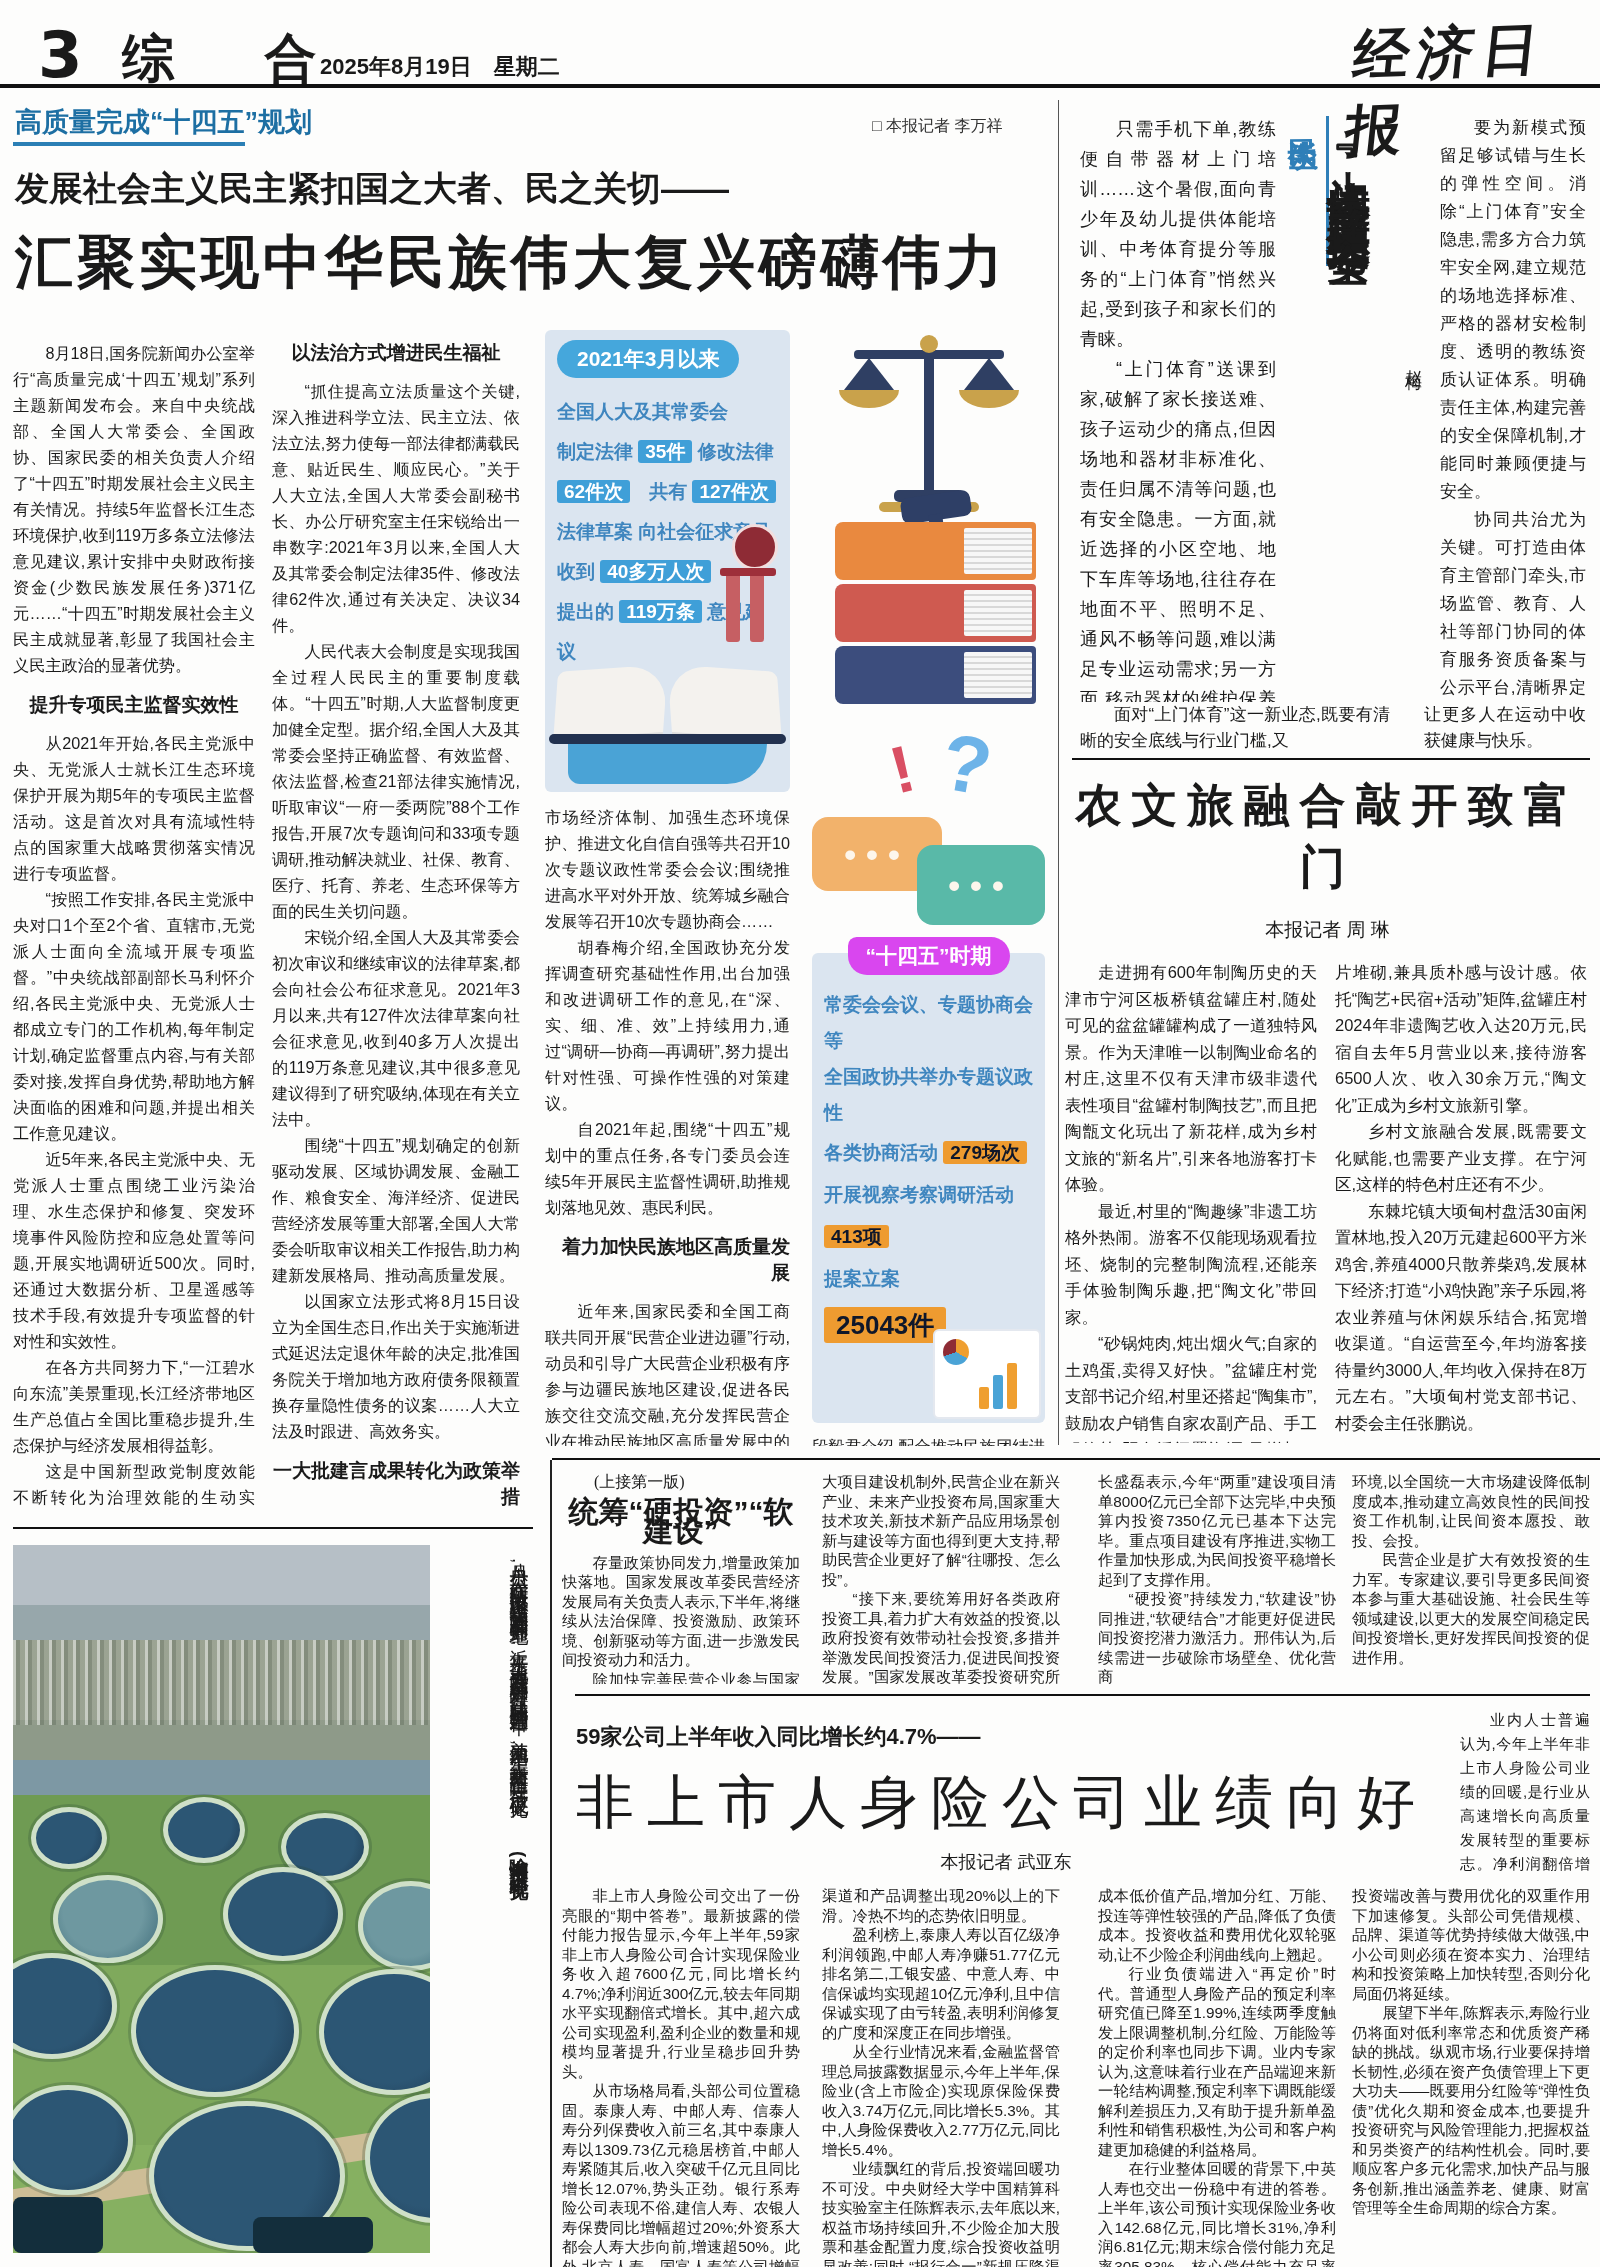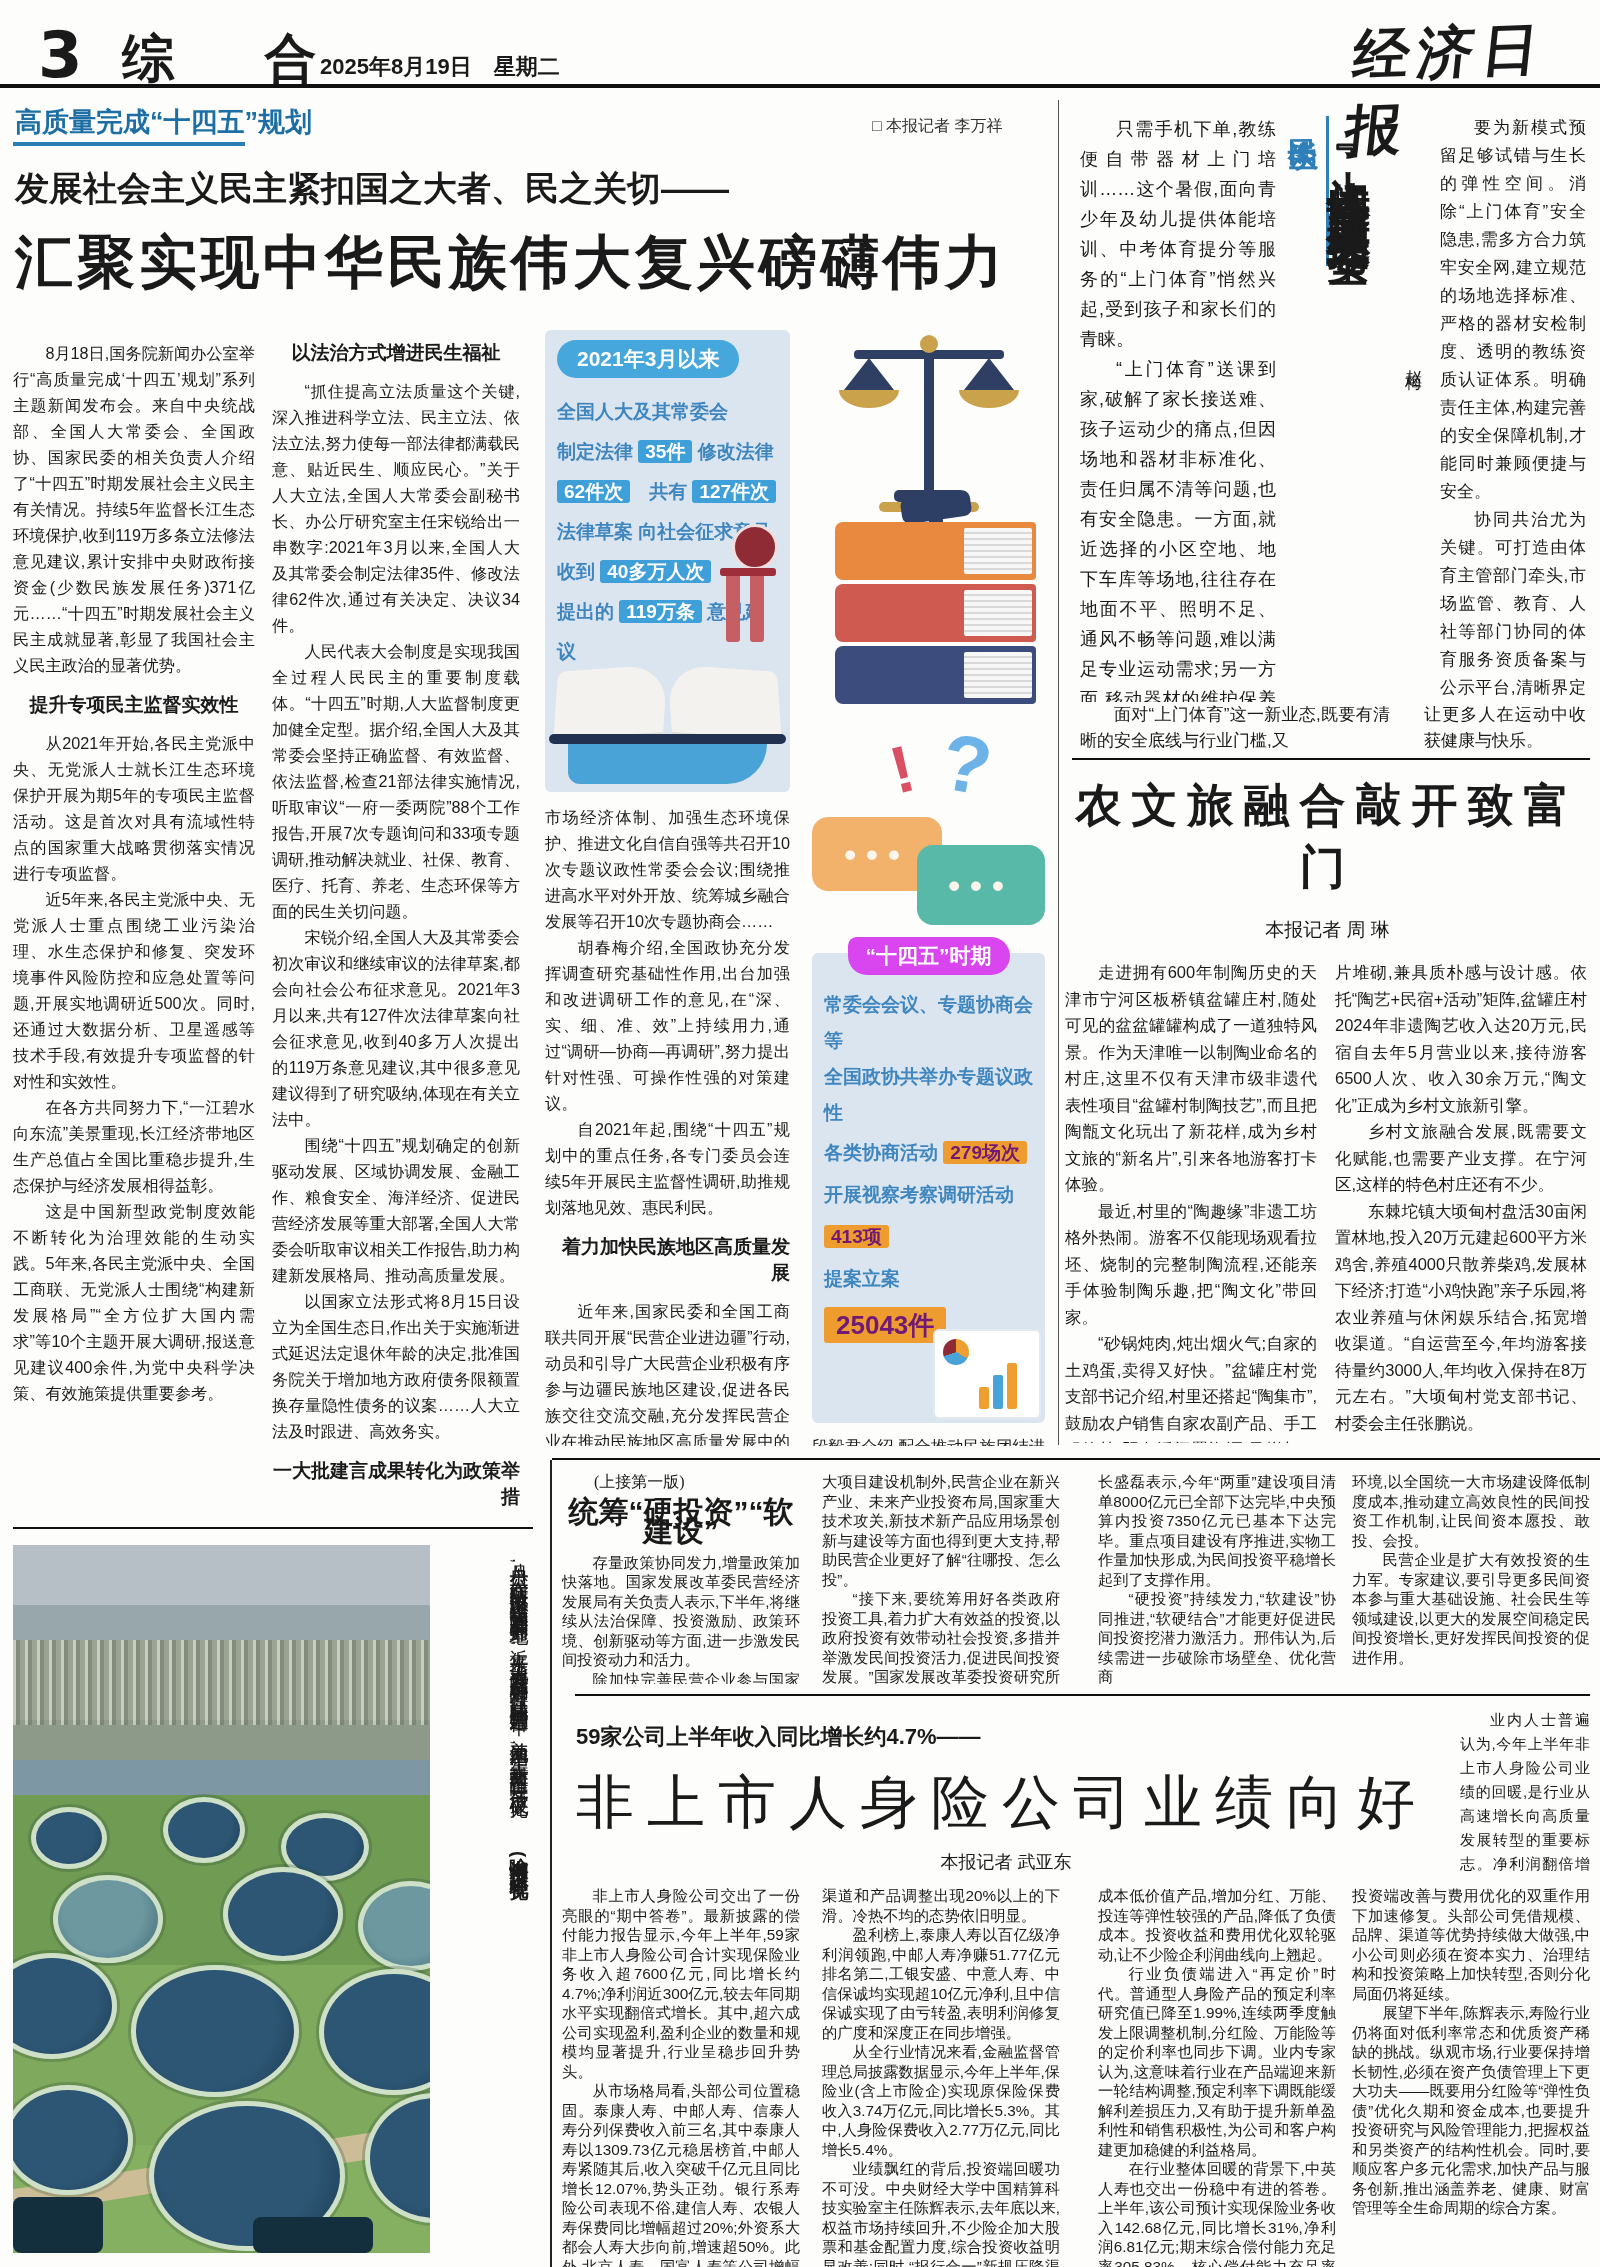--- a/index.html
+++ b/index.html
@@ -25,21 +25,21 @@
   .colsub{font-weight:900;font-size:19px;text-align:center;text-indent:0 !important;margin:14px 0 12px 0 !important;}
   .colsub2{font-weight:900;font-size:19px;text-align:right;text-indent:0 !important;margin:14px 0 12px 0 !important;}
   
   .panel{background:#dbe5f0;border-radius:6px;position:relative;}
   .ipill{display:inline-block;background:#45a7dc;color:#fff;font-weight:900;font-size:21px;
          border-radius:22px;padding:5px 20px;}
   .opill{display:inline-block;background:#d946ef;color:#fff;font-weight:900;font-size:21px;
          border-radius:10px 22px 22px 22px;padding:5px 18px;}
   .istat{color:#3f86bf;font-weight:900;font-size:19px;line-height:40px;}
   .hl{background:#3f9fd8;color:#fff;padding:1px 7px;border-radius:3px;}
-  .hlo{background:#ee9b30;color:#701a75;padding:1px 7px;border-radius:3px;text-align:right;}
+  .hlo{background:#ee9b30;color:#0f172a;padding:1px 7px;border-radius:3px;text-align:right;}
   .hlo.big{font-size:26px;padding:3px 12px;}
   
   .book{position:relative;height:120px;}
   .book .pg{position:absolute;bottom:28px;width:46%;height:70px;background:#f4f2ee;border-radius:8px 40px 0 6px;box-shadow:0 -2px 0 #ddd inset;}
   .book .pg.l{left:3%;transform:skewX(-8deg) rotate(-4deg);}
   .book .pg.r{right:3%;border-radius:40px 8px 6px 0;transform:skewX(8deg) rotate(4deg);}
   .book .spine{position:absolute;bottom:22px;left:0;width:100%;height:10px;background:#22314f;border-radius:6px;}
   .book .base{position:absolute;bottom:-18px;left:8%;width:84%;height:40px;background:#4aa3d6;border-radius:0 0 60px 18px;}
   
   .rostrum{position:absolute;right:6px;bottom:118px;width:64px;height:150px;}
@@ -110,20 +110,21 @@
   <div class="abs" id="kicker">高质量完成“十四五”规划</div>
   <div class="abs" id="kicker-underline"></div>
   <div class="abs" id="lead-byline">□ 本报记者 李万祥</div>
   <div class="abs" id="overline">发展社会主义民主紧扣国之大者、民之关切——</div>
   <div class="abs" id="lead-headline">汇聚实现中华民族伟大复兴磅礴伟力</div>
 
   <div class="abs bodycol" style="left:13px;top:340px;width:242px;height:1166px;">
     <p>8月18日,国务院新闻办公室举行“高质量完成‘十四五’规划”系列主题新闻发布会。来自中央统战部、全国人大常委会、全国政协、国家民委的相关负责人介绍了“十四五”时期发展社会主义民主有关情况。持续5年监督长江生态环境保护,收到119万多条立法修法意见建议,累计安排中央财政衔接资金(少数民族发展任务)371亿元……“十四五”时期发展社会主义民主成就显著,彰显了我国社会主义民主政治的显著优势。</p>
     <p class="colsub">提升专项民主监督实效性</p>
     <p>从2021年开始,各民主党派中央、无党派人士就长江生态环境保护开展为期5年的专项民主监督活动。这是首次对具有流域性特点的国家重大战略贯彻落实情况进行专项监督。</p>
+    <p>“按照工作安排,各民主党派中央对口1个至2个省、直辖市,无党派人士面向全流域开展专项监督。”中央统战部副部长马利怀介绍,各民主党派中央、无党派人士都成立专门的工作机构,每年制定计划,确定监督重点内容,与有关部委对接,发挥自身优势,帮助地方解决面临的困难和问题,并提出相关工作意见建议。</p>
     <p>近5年来,各民主党派中央、无党派人士重点围绕工业污染治理、水生态保护和修复、突发环境事件风险防控和应急处置等问题,开展实地调研近500次。同时,还通过大数据分析、卫星遥感等技术手段,有效提升专项监督的针对性和实效性。</p>
     <p>在各方共同努力下,“一江碧水向东流”美景重现,长江经济带地区生产总值占全国比重稳步提升,生态保护与经济发展相得益彰。</p>
     <p>这是中国新型政党制度效能不断转化为治理效能的生动实践。5年来,各民主党派中央、全国工商联、无党派人士围绕“构建新发展格局”“全方位扩大国内需求”等10个主题开展大调研,报送意见建议400余件,为党中央科学决策、有效施策提供重要参考。</p>
 
   </div>
 
   <div class="abs bodycol" style="left:272px;top:340px;width:248px;height:1166px;">
     <p class="colsub" style="margin-top:0 !important;">以法治方式增进民生福祉</p>
     <p>“抓住提高立法质量这个关键,深入推进科学立法、民主立法、依法立法,努力使每一部法律都满载民意、贴近民生、顺应民心。”关于人大立法,全国人大常委会副秘书长、办公厅研究室主任宋锐给出一串数字:2021年3月以来,全国人大及其常委会制定法律35件、修改法律62件次,通过有关决定、决议34件。</p>
     <p>人民代表大会制度是实现我国全过程人民民主的重要制度载体。“十四五”时期,人大监督制度更加健全定型。据介绍,全国人大及其常委会坚持正确监督、有效监督、依法监督,检查21部法律实施情况,听取审议“一府一委两院”88个工作报告,开展7次专题询问和33项专题调研,推动解决就业、社保、教育、医疗、托育、养老、生态环保等方面的民生关切问题。</p>

